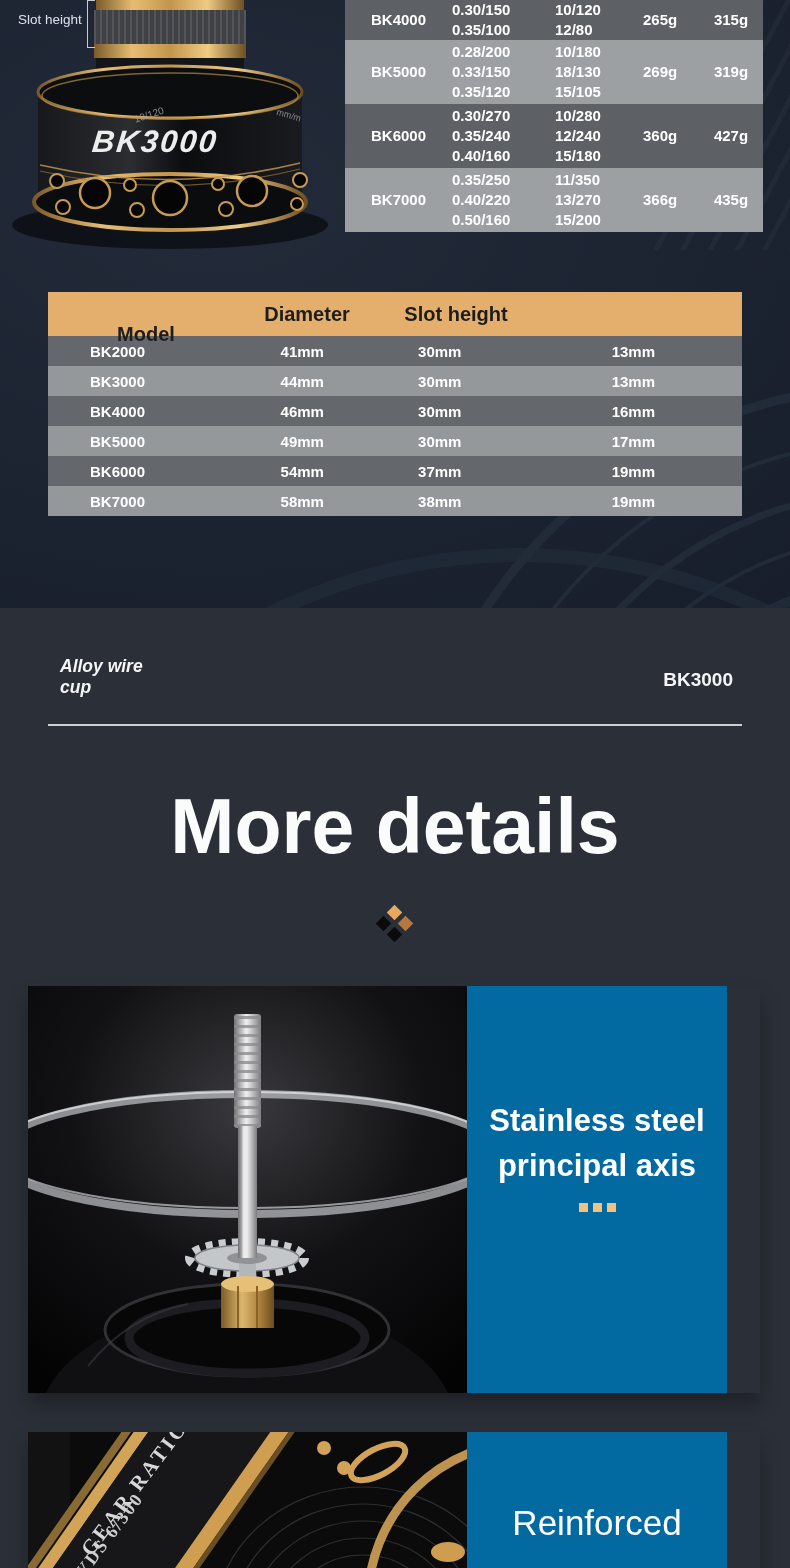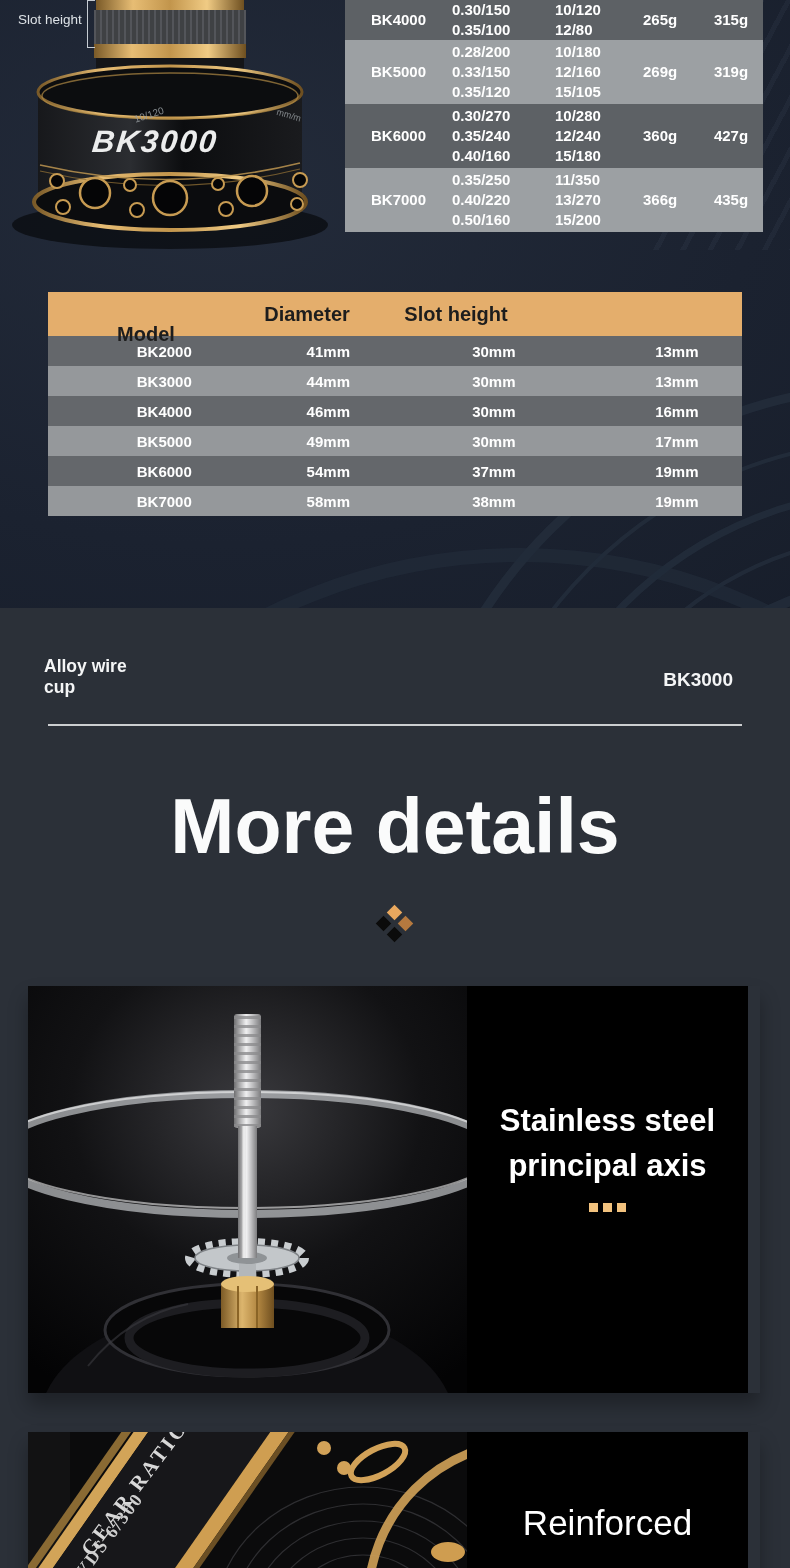--- a/index.html
+++ b/index.html
@@ -33,42 +33,42 @@
   
   .spec-table{position:absolute;left:48px;top:292px;width:694px;font-weight:bold;}
   .spec-head{display:flex;align-items:center;height:44px;background:#e4ae6c;color:#1d1d1d;font-size:20px;}
   .spec-head .hc{text-align:center;line-height:21px;}
   .hc span{display:inline-block;}
   .hc-0{width:196px;margin-top:40px;} .hc-1{width:126px;} .hc-2{width:200px;} .hc-3{width:172px;}
   .hc-2 span{max-width:110px;}
   .spec-row{display:flex;align-items:center;height:30px;color:#fff;font-size:15px;}
   .spec-row.r-dark{background:#64676b;}
   .spec-row.r-light{background:#95989b;}
-  .sc{text-align:center;padding-left:42px;}
+  .sc{text-align:left;padding-left:42px;}
   .sc-0{width:196px;} .sc-1{width:126px;} .sc-2{width:200px;} .sc-3{width:172px;}
 
   
-  .alloy-label{position:absolute;left:44px;top:656px;color:#f4f5f6;font-size:17.5px;font-weight:bold;line-height:21px;}
+  .alloy-label{position:absolute;left:60px;top:656px;color:#f4f5f6;font-size:17.5px;font-weight:bold;line-height:21px;font-style:italic;}
   .alloy-model{position:absolute;right:57px;top:669px;color:#f4f5f6;font-size:19px;font-weight:bold;}
   .rule{position:absolute;left:48px;top:724px;width:694px;height:1.5px;background:#dadcdd;opacity:.92;}
 
   .more-details{position:absolute;left:0;top:782px;width:790px;text-align:center;
     color:#fafbfb;font-size:77px;font-weight:bold;letter-spacing:0;}
   .diamond-icon{position:absolute;left:373px;top:902px;width:44px;height:44px;}
   .diamond-icon .d{position:absolute;width:11px;height:11px;transform:rotate(45deg);}
   .d1{left:16px;top:5px;}
   .d2{left:5px;top:16px;}
   .d3{left:27px;top:16px;}
   .d4{left:16px;top:27px;}
 
   .feature-sec{position:absolute;left:28px;width:732px;display:flex;box-shadow:0 12px 18px rgba(0,0,0,.30);}
   .sec-1{top:986px;height:407px;}
   .sec-2{top:1432px;height:320px;}
   .photo{width:439px;position:relative;background:#000;overflow:hidden;flex:none;}
-  .panel{width:281px;flex:none;background:#000000;color:#fff;text-align:center;}
+  .panel{width:260px;flex:none;background:#0369a1;color:#fff;text-align:center;}
   .sec-1 .panel-text{padding-top:112px;font-size:31px;font-weight:bold;line-height:45px;}
   .sec-2 .panel-text{padding-top:68px;font-size:35px;font-weight:normal;line-height:45px;}
   .panel-dots{margin-top:10px;}
   .panel-dots i{display:inline-block;width:9px;height:9px;margin:0 2.5px;background:#f2c27e;}
 </style>
 </head>
 <body>
 
 <div class="page">
 
@@ -159,21 +159,21 @@
         </div>
         <div class="cap-row r-light">
           <div class="c-model">BK5000</div>
           <div class="c-mm">
             <div class="">0.28/200</div>
             <div class="">0.33/150</div>
             <div class="">0.35/120</div>
           </div>
           <div class="c-lb">
             <div class="">10/180</div>
-            <div class="">12/160</div>
+            <div class="">18/130</div>
             <div class="">15/105</div>
           </div>
           <div class="c-w1">269g</div>
           <div class="c-w2">319g</div>
         </div>
         <div class="cap-row r-dark">
           <div class="c-model">BK6000</div>
           <div class="c-mm">
             <div class="">0.30/270</div>
             <div class="">0.35/240</div>

